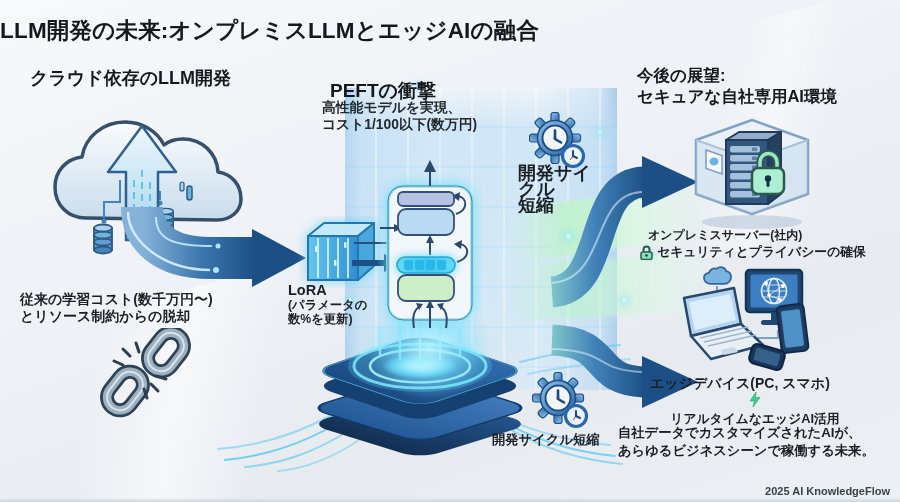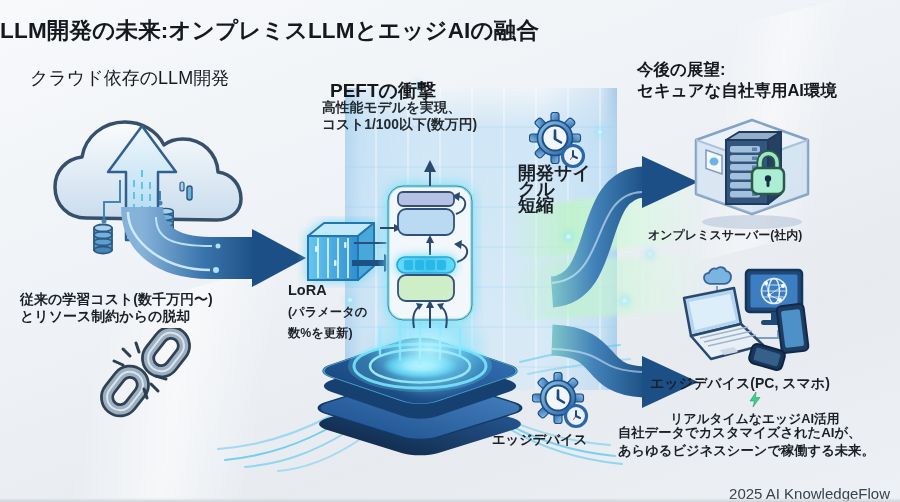--- a/index.html
+++ b/index.html
@@ -30,37 +30,37 @@
     transform:skewY(-7deg);
     background:linear-gradient(90deg,rgba(180,240,190,0) 0%,rgba(190,244,200,.85) 30%,rgba(212,250,222,.6) 65%,rgba(190,244,205,0) 100%);}
   .gbeam2{left:508px;top:258px;width:208px;height:58px;border-radius:26px;filter:blur(2px);
     transform:skewY(-3deg);opacity:.85;
     background:linear-gradient(90deg,rgba(180,240,195,0) 0%,rgba(188,242,202,.8) 32%,rgba(214,250,224,.55) 68%,rgba(190,244,205,0) 100%);}
   .sp{position:absolute;border-radius:50%;background:#cdf3fd;
     box-shadow:0 0 7px 2px rgba(130,230,250,.8);}
   
   .t{position:absolute;font-weight:700;color:#1b2027;}
   .title{left:0;top:15px;width:900px;font-size:22.5px;font-weight:800;color:#15181d;letter-spacing:.2px;}
-  .left-heading{left:30px;top:66px;width:226px;font-size:18px;font-weight:400;color:#15181d;}
+  .left-heading{left:30px;top:66px;width:226px;font-size:18px;font-weight:700;color:#15181d;}
   .center-heading{left:330px;top:78px;width:210px;font-size:19px;font-weight:800;color:#15181d;}
   .center-sub{left:322px;top:100px;width:226px;font-size:13.8px;line-height:16.5px;color:#23282e;}
-  .right-heading{left:637px;top:59px;width:226px;font-size:16.5px;line-height:21px;font-weight:800;color:#15181d;}
+  .right-heading{left:637px;top:65px;width:226px;font-size:16.5px;line-height:21px;font-weight:800;color:#15181d;}
   .cycle-top{left:518px;top:165px;width:90px;font-size:18px;line-height:16px;}
   .cycle-bottom{left:492px;top:431px;width:140px;font-size:13.3px;}
   .left-body{left:20px;top:291px;width:246px;font-size:14px;line-height:16.5px;}
   .lora-label{left:288px;top:283px;width:102px;line-height:14.5px;}
   .lora-label .big{font-size:14.5px;}
-  .lora-label .small{font-size:12.3px;margin-top:7px;}
+  .lora-label .small{font-size:12.3px;}
   .server-caption{left:648px;top:227px;width:210px;font-size:12px;}
   .note{display:flex;justify-content:center;align-items:center;gap:4px;}
   .server-note{left:638px;top:244px;width:230px;font-size:12.8px;}
   .edge-caption{left:650px;top:375px;width:210px;font-size:14px;}
   .edge-note{left:640px;top:392px;width:230px;font-size:12.8px;flex-direction:column;}
   .closing{left:618px;top:424px;width:260px;font-size:13.3px;line-height:17.5px;}
-  .credit{right:10px;top:485px;font-size:15px;font-weight:400;color:#39424b;text-align:right;}
+  .credit{right:10px;top:485px;font-size:11px;font-weight:700;color:#39424b;text-align:right;}
   .bottom-strip{left:0;right:0;bottom:0;height:4px;
     background:linear-gradient(180deg,rgba(200,208,216,0),#ccd3da);}
 </style>
 </head>
 <body>
 
 <div class="canvas">
 
   <div class="abs streak1"></div>
   <div class="abs streak2"></div>
@@ -465,34 +465,42 @@
 
   <div class="t right-heading">
     <div>今後の展望:</div>
     <div>セキュアな自社専用AI環境</div>
   </div>
 
   <div class="t cycle-top">
     <div>開発サイクル</div>
     <div>短縮</div>
   </div>
-  <div class="t cycle-bottom">エッジデバイス</div>
+  <div class="t cycle-bottom">開発サイクル短縮</div>
 
   <div class="t left-body">
     <div>従来の学習コスト(数千万円〜)</div>
     <div>とリソース制約からの脱却</div>
   </div>
 
   <div class="t lora-label">
     <div class="big">LoRA</div>
     <div class="small">(パラメータの</div>
     <div class="small">数%を更新)</div>
   </div>
 
   <div class="t server-caption">オンプレミスサーバー(社内)</div>
+  <div class="t note server-note">
+    <svg width="13" height="15" viewBox="0 0 13 15">
+      <path d="M3.5,7 V4.5 a3,3 0 0 1 6,0 V7" fill="none" stroke="#2a5b4a" stroke-width="2"></path>
+      <rect x="1" y="7" width="11" height="7.5" rx="2" fill="#8ae2bc" stroke="#2a5b4a" stroke-width="1.5"></rect>
+      <circle cx="6.5" cy="10.5" r="1.2" fill="#16324a"></circle>
+    </svg>
+    <span>セキュリティとプライバシーの確保</span>
+  </div>
 
   <div class="t edge-caption">エッジデバイス(PC, スマホ)</div>
   <div class="t note edge-note">
     <svg width="12" height="15" viewBox="0 0 12 15">
       <polygon points="7,0 1,9 5.5,9 4,15 11,5.5 6.5,5.5" fill="#3ecf8e" stroke="#239a64" stroke-width="0.6"></polygon>
     </svg>
     <span>リアルタイムなエッジAI活用</span>
   </div>
 
   <div class="t closing">

